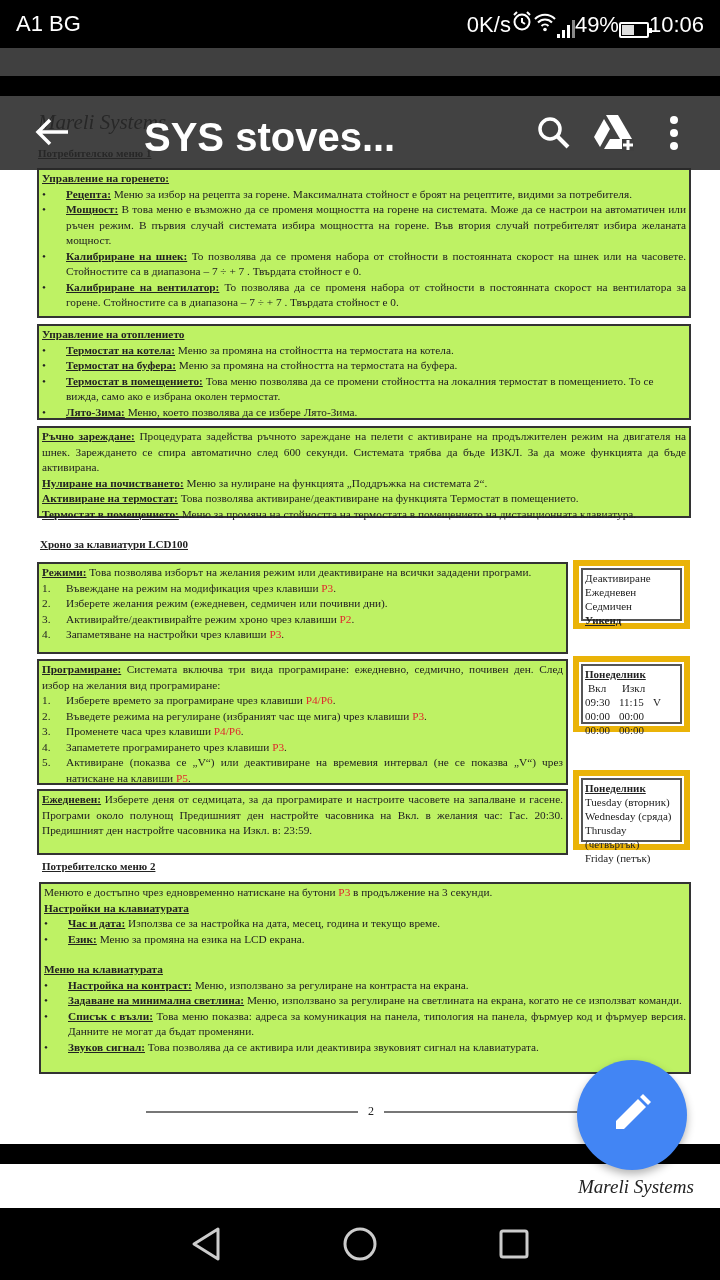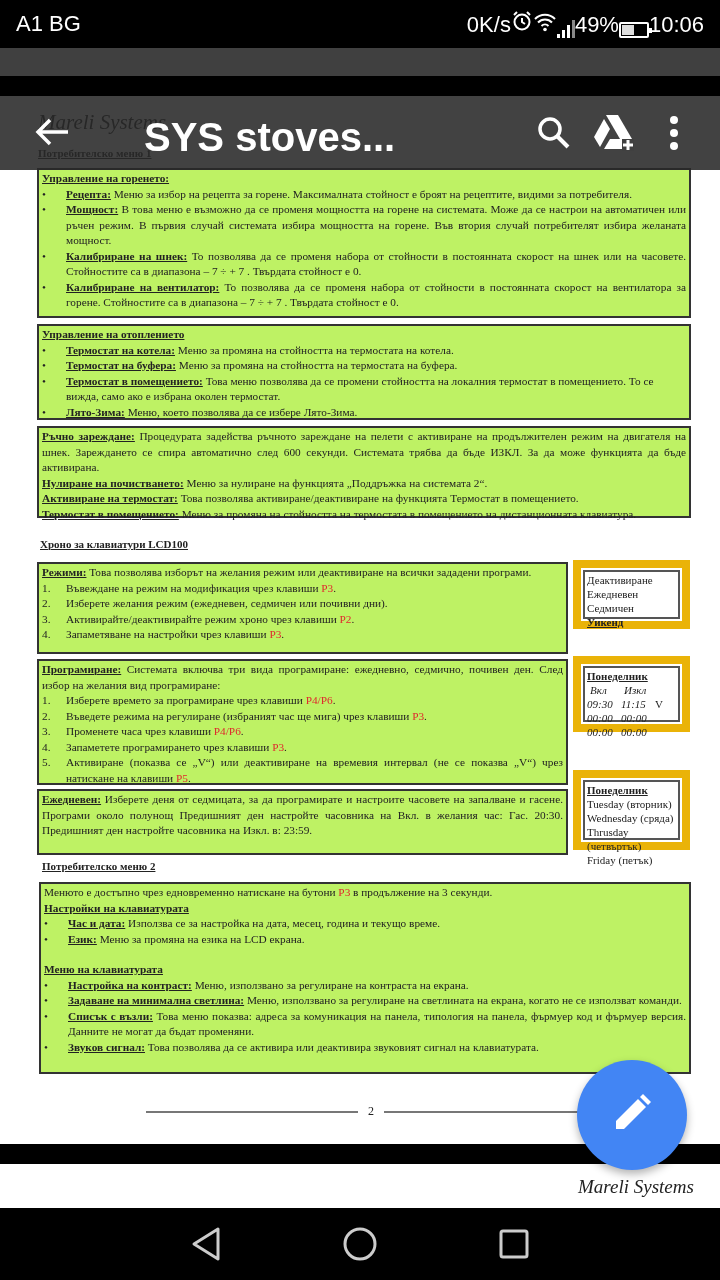--- a/index.html
+++ b/index.html
@@ -39,24 +39,24 @@
   .box u { font-weight: bold; }
   .box ul { list-style: none; }
   .box ul li { position: relative; padding-left: 24px; }
   .box ul li::before { content: "•"; position: absolute; left: 0; }
   .box ol { list-style: none; }
   .box ol li { position: relative; padding-left: 24px; }
   .box ol li .num { position: absolute; left: 0; }
   .red { color: #e0282d; }
   .just { text-align: justify; }
 
-  .side-box { position: absolute; border: 8px solid #eab308; padding: 2px; background: #fff; }
+  .side-box { position: absolute; border: 6px solid #eab308; padding: 2px; background: #fff; }
   .side-box .inner { border: 2px solid #555; padding: 1px 2px; font-size: 11px; line-height: 14px; height: 100%; }
   .side-box u { font-weight: bold; }
-  .side-row span { display: inline-block; width: 34px; font-style: italic; }
+  .side-row span { display: inline-block; width: 34px; }
 
   .page-num { position: absolute; top: 1104px; left: 146px; width: 450px; display: flex; align-items: center; gap: 10px; font-size: 12px; }
   .page-num .line { flex: 1; height: 2px; background: #777; }
 
   .fab { position: absolute; left: 577px; top: 1060px; width: 110px; height: 110px; border-radius: 50%; background: #4285f4;
     box-shadow: 0 4px 8px rgba(0,0,0,0.3); display: flex; align-items: center; justify-content: center; z-index: 20; cursor: pointer; }
 
   .nav-bar { position: absolute; left: 0; top: 1208px; width: 720px; height: 72px; background: #000; display: flex;
     justify-content: center; align-items: center; gap: 120px; }
   .nav-bar .nb { cursor: pointer; display: flex; }

